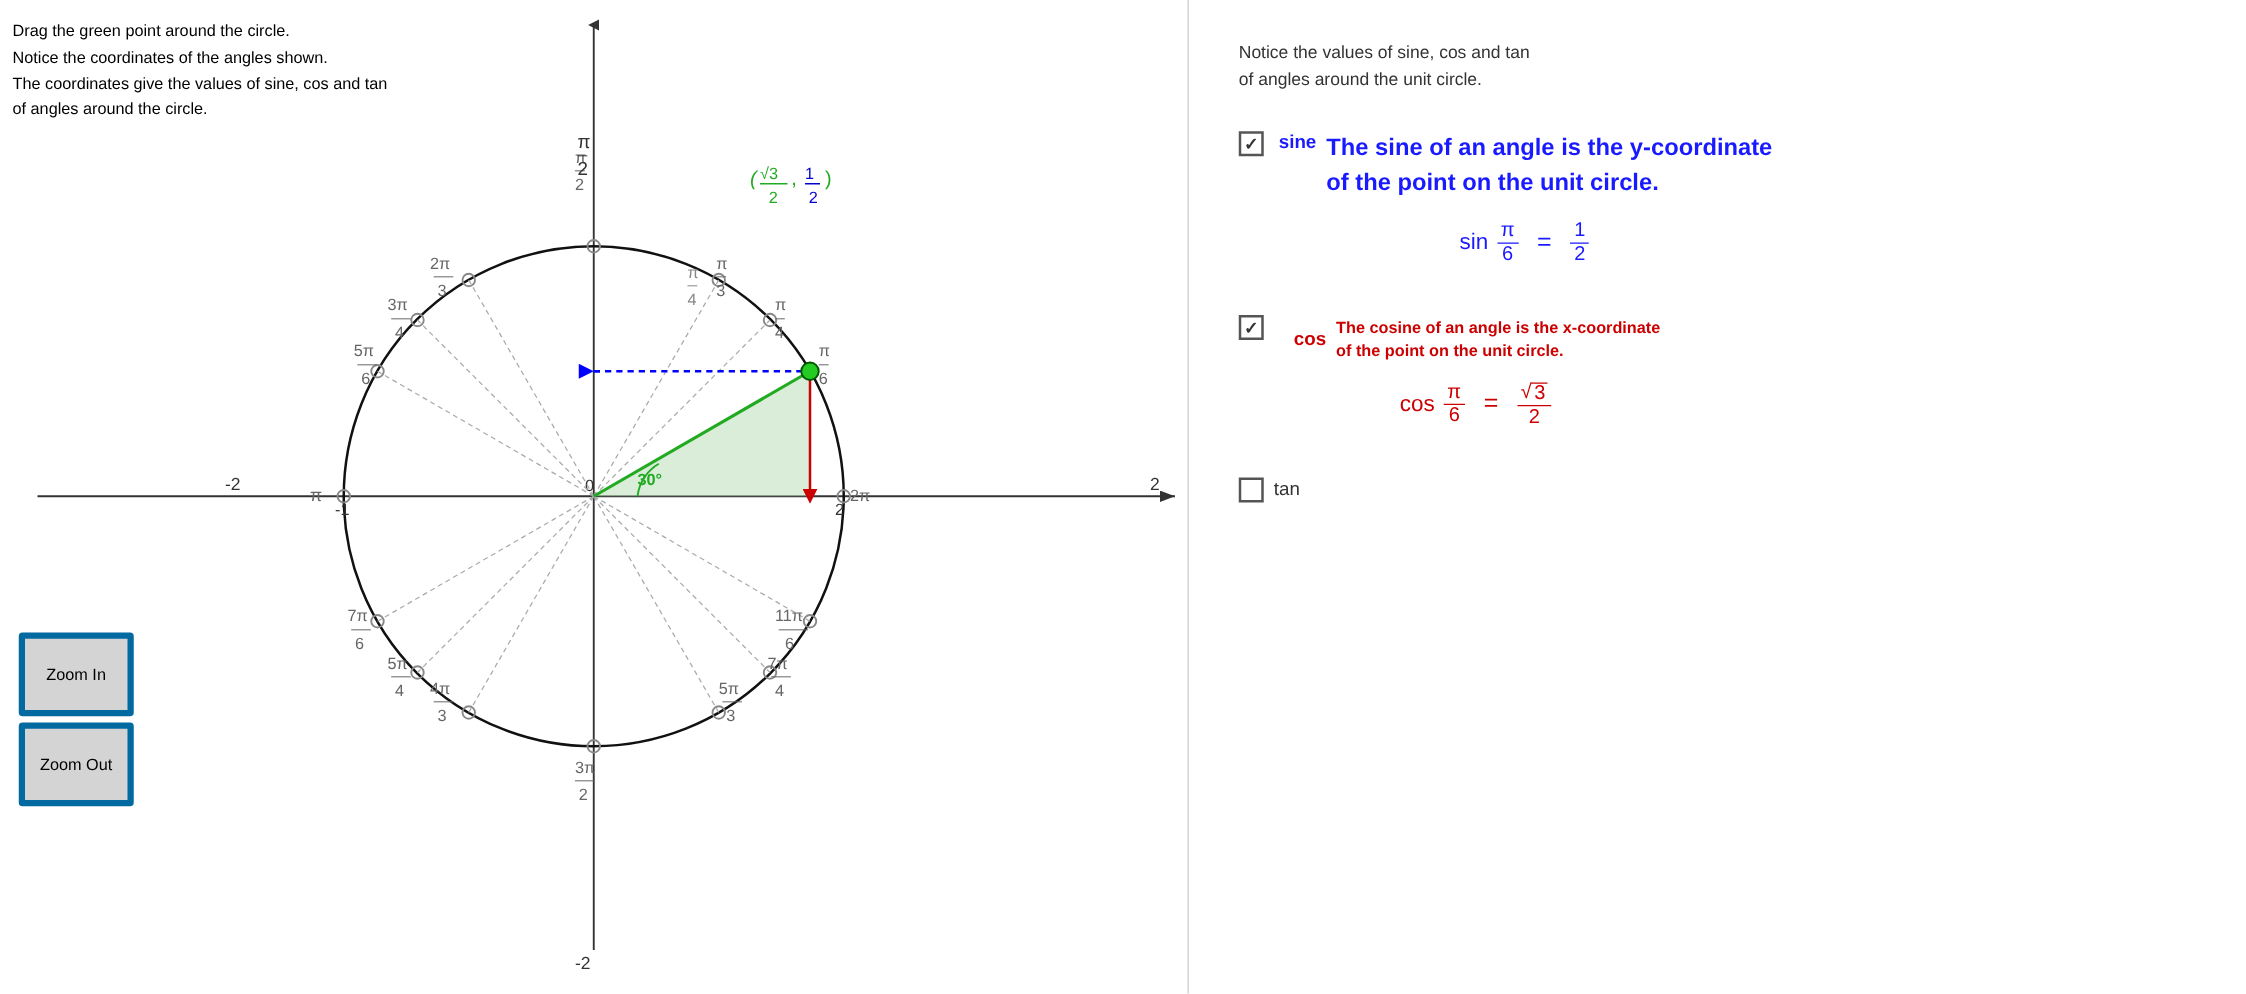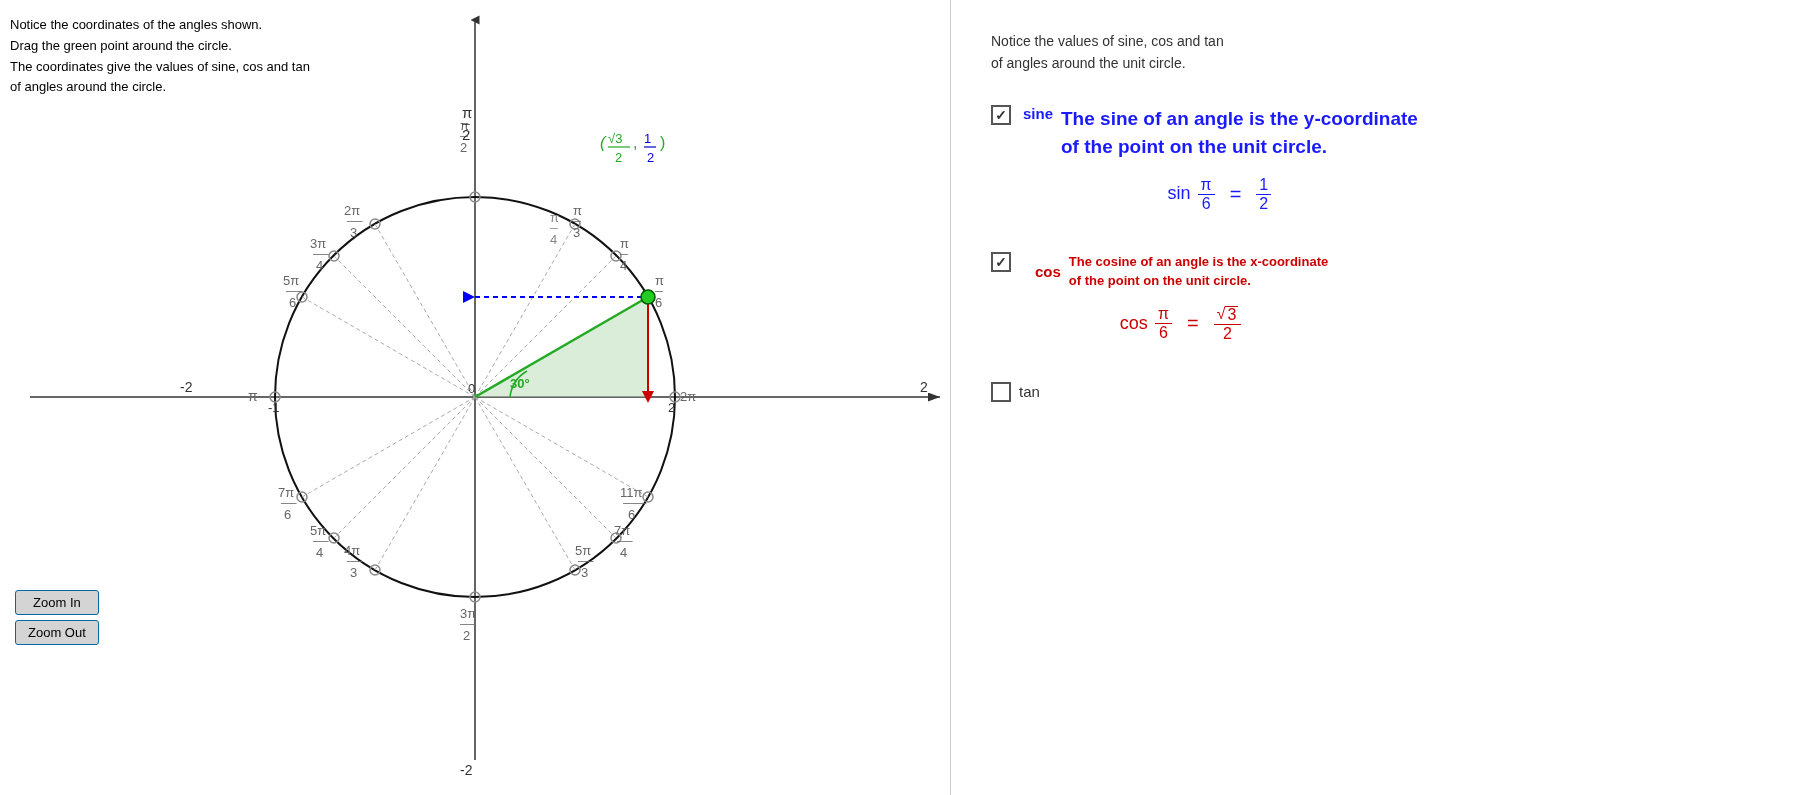--- a/index.html
+++ b/index.html
@@ -24,22 +24,22 @@
       position: absolute;
       bottom: 150px;
       left: 15px;
       display: flex;
       flex-direction: column;
       gap: 5px;
     }
 
     .zoom-btn {
       background: #d4d4d4;
-      border: 1px solid #0369a1;
-      padding: 4px 12px;
+      border: 5px solid #0369a1;
+      padding: 21px 12px;
       font-size: 13px;
       cursor: pointer;
       border-radius: 3px;
     }
 
     .canvas-area {
       position: absolute;
       top: 0;
       left: 0;
       width: 950px;
@@ -151,22 +151,22 @@
       position: absolute;
       top: 0;
       left: 0;
     }
   </style>
 </head>
 <body>
 
 <div class="left-panel">
   <div class="instructions">
+    <div>Drag the green point around the circle.</div>
     <div>Notice the coordinates of the angles shown.</div>
-    <div>Drag the green point around the circle.</div>
     <div>The coordinates give the values of sine, cos and tan</div>
     <div>of angles around the circle.</div>
   </div>
 
   <svg class="unit-circle-svg canvas-area" viewBox="0 0 950 795" xmlns="http://www.w3.org/2000/svg">
 
     <line x1="30" y1="397" x2="940" y2="397" stroke="#333" stroke-width="1.5" marker-end="url(#arrowhead)"></line>
     <line x1="475" y1="760" x2="475" y2="20" stroke="#333" stroke-width="1.5" marker-end="url(#arrowhead2)"></line>
 
     <defs>

